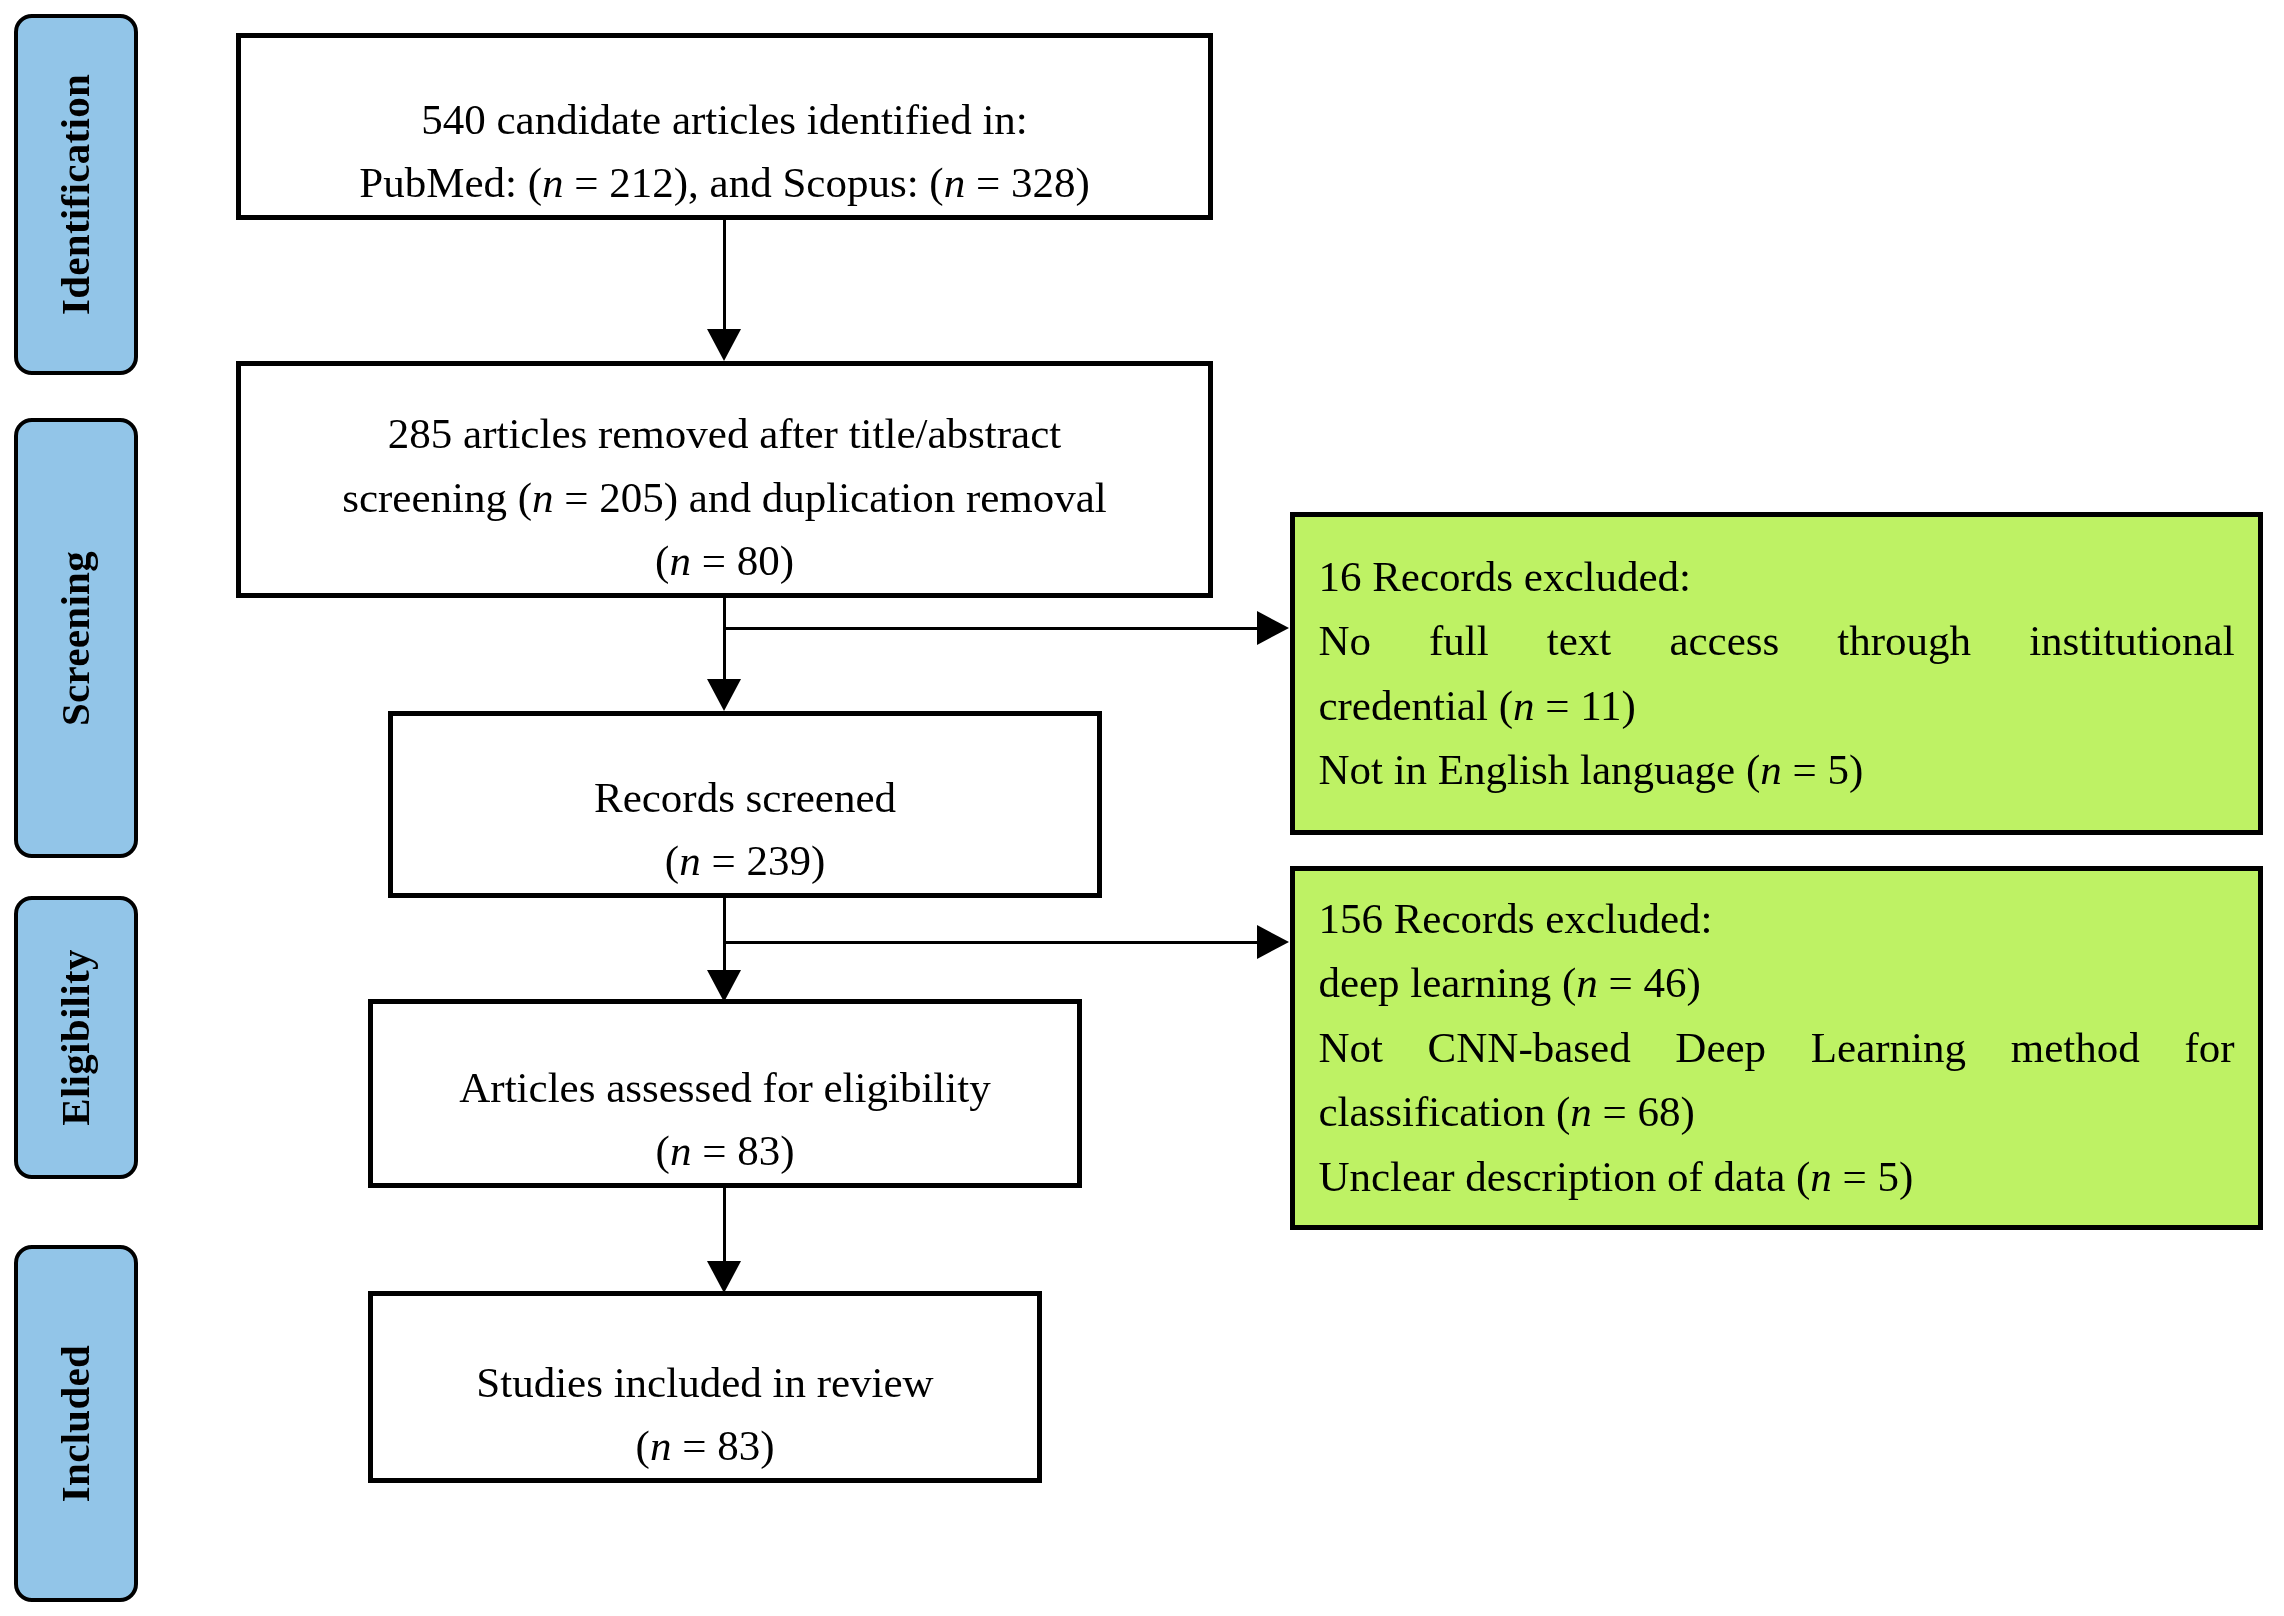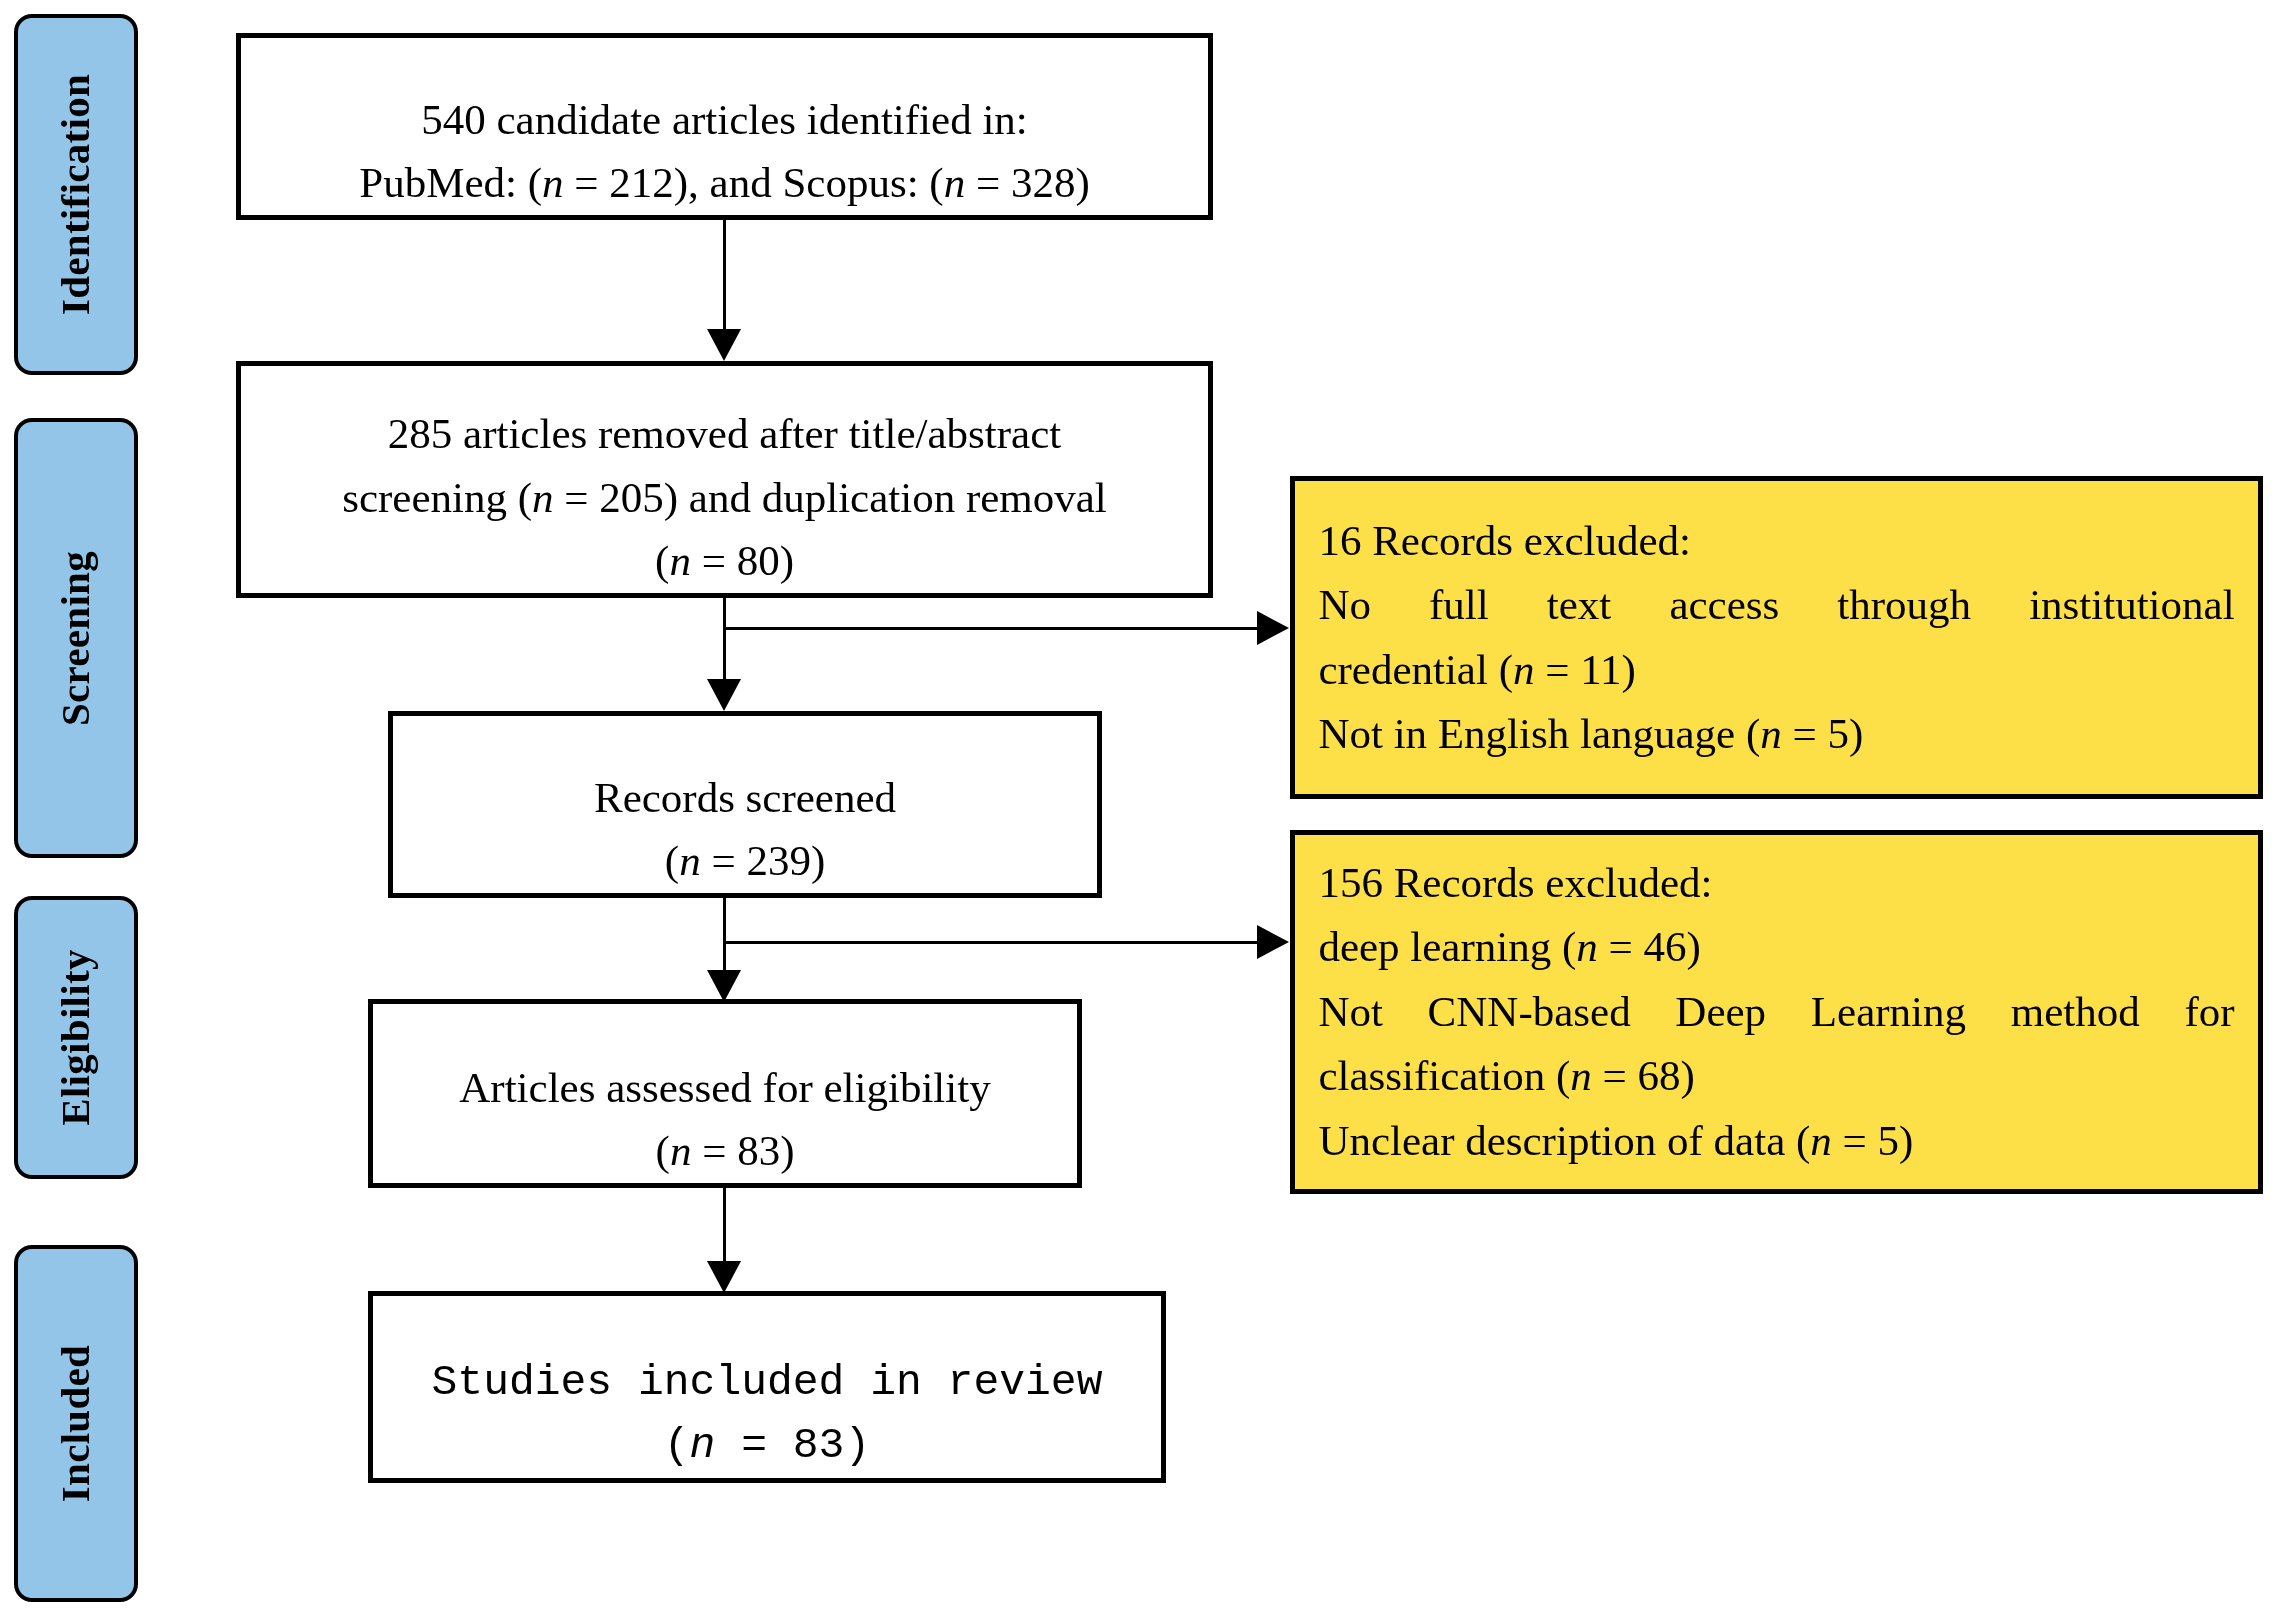--- a/index.html
+++ b/index.html
@@ -53,28 +53,29 @@
   .flow-box .line {
     font-size: 43px;
     line-height: 1.48;
     text-align: center;
     white-space: nowrap;
   }
 
   
   .excl-box {
     position: absolute;
-    background: #fde047;
+    background: #bef264;
     border: 5.5px solid #000000;
     box-sizing: border-box;
     color: #000000;
     padding: 18px 23.4px 18px 23.4px;
     display: flex;
     flex-direction: column;
     justify-content: center;
+    margin-top: 36px;
   }
   .excl-box .line {
     font-size: 43px;
     line-height: 1.50;
     text-align: left;
   }
   .excl-box .line.justify {
     text-align: justify;
     text-align-last: justify;
   }
@@ -177,19 +178,19 @@
   </div>
 
   <div class="flow-box" style="left:368px; top:999px; width:714px; height:189px;">
     <div class="line">Articles assessed for eligibility</div>
     <div class="line"><span>(</span><span class="ital">n</span><span> = 83)</span></div>
   </div>
 
   <div class="v-line" style="left:723px; top:1188px; height:76px;"></div>
   <div class="arrow-down" style="left:707px; top:1261px;"></div>
 
-  <div class="flow-box" style="left:368px; top:1291px; width:798px; height:192px;font-family:Liberation Mono, monospace;">
+  <div class="flow-box" style="left:368px; top:1291px; width:674px; height:192px;">
     <div class="line">Studies included in review</div>
     <div class="line"><span>(</span><span class="ital">n</span><span> = 83)</span></div>
   </div>
 
 </div>
 
 
 </body></html>

